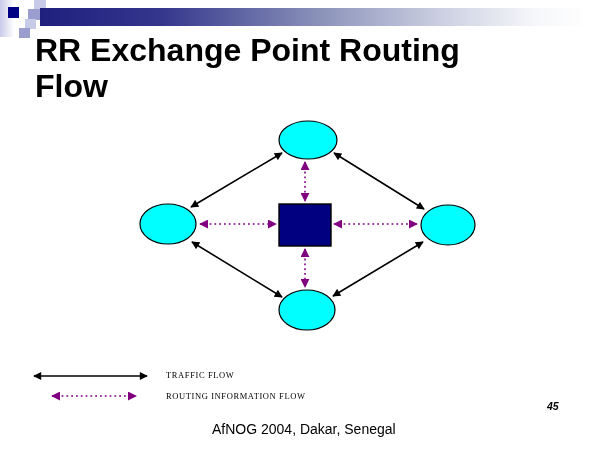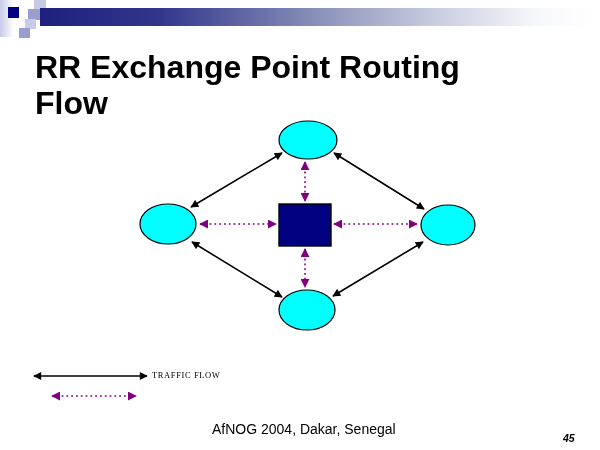--- a/index.html
+++ b/index.html
@@ -26,49 +26,49 @@
 
   
   .header-bar{
     position:absolute;left:40px;top:8px;width:550px;height:18px;
     background:linear-gradient(to right,
       var(--bar-start) 0%, #34368c 22%, var(--bar-mid) 50%,
       #c9cde0 72%, #f6f7fa 90%, #ffffff 100%);
   }
 
   .title{
-    position:absolute;left:35px;top:49px;width:500px;
+    position:absolute;left:35px;top:32px;width:500px;
     font-size:32px;line-height:36px;font-weight:bold;
     color:var(--title-color);letter-spacing:0px;
   }
 
   .diagram-svg{position:absolute;left:0;top:0;}
 
   .peer{fill:var(--peer-fill);stroke:#000000;stroke-width:1.2;}
   .server{fill:var(--server-fill);stroke:#000000;stroke-width:1.4;}
   .traffic{stroke:var(--traffic-arrow);stroke-width:1.6;fill:none;}
   .routing{stroke:var(--routing-arrow);stroke-width:1.6;fill:none;stroke-dasharray:1.8 3;}
   .head-traffic{fill:var(--traffic-arrow);}
   .head-routing{fill:var(--routing-arrow);}
 
   .legend-label{
-    position:absolute;left:152px;
+    position:absolute;left:166px;
     font-family:"Liberation Serif",serif;
     font-size:8.5px;letter-spacing:0.6px;color:#000;
   }
   .legend-label.l1{top:370px;}
   .legend-label.l2{top:391px;}
 
   .footer-text{
     position:absolute;left:212px;top:421px;
     font-size:14px;color:#000;
   }
   .page-number{
-    position:absolute;left:547px;top:432px;
-    font-size:10.5px;font-weight:bold;font-style:italic;color:#000;margin-left:16px;
+    position:absolute;left:547px;top:400px;
+    font-size:10.5px;font-weight:bold;font-style:italic;color:#000;
   }
 </style>
 </head>
 <body>
 
 <div class="slide">
 
   <div class="deco-strip"></div>
   <div class="sq sq-navy"></div>
   <div class="sq sq-a"></div>
@@ -104,17 +104,18 @@
     <ellipse class="peer" cx="448" cy="225" rx="27" ry="20"></ellipse>
     <ellipse class="peer" cx="307" cy="310" rx="28" ry="20"></ellipse>
 
     <rect class="server" x="279" y="204" width="52" height="42"></rect>
 
     <line class="traffic" x1="34" y1="376" x2="147" y2="376" marker-start="url(#arrT)" marker-end="url(#arrT)"></line>
     <line class="routing" x1="52" y1="396" x2="136" y2="396" marker-start="url(#arrR)" marker-end="url(#arrR)"></line>
   </svg>
 
   <div class="legend-label l1">TRAFFIC FLOW</div>
+  <div class="legend-label l2">ROUTING INFORMATION FLOW</div>
 
   <div class="footer-text">AfNOG 2004, Dakar, Senegal</div>
   <div class="page-number">45</div>
 
 </div>
 
 </body></html>

